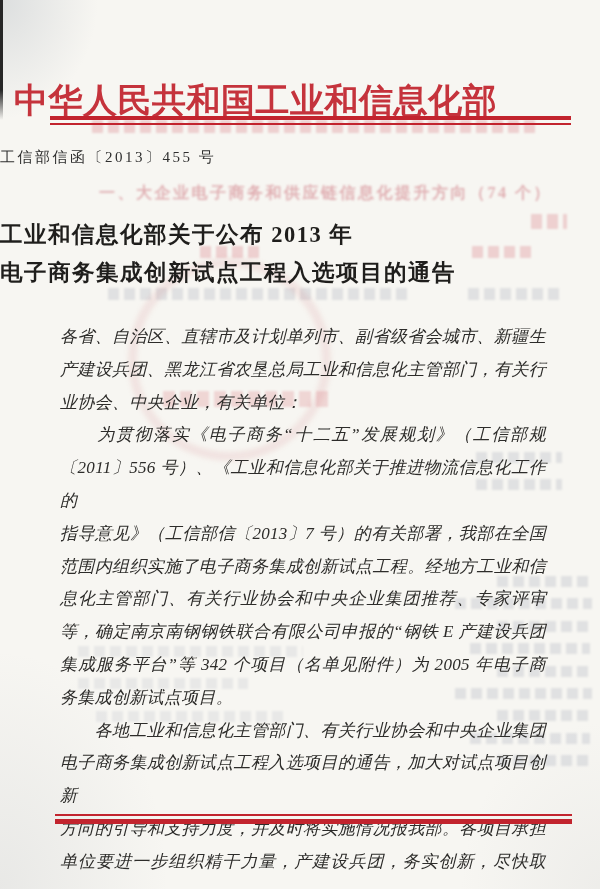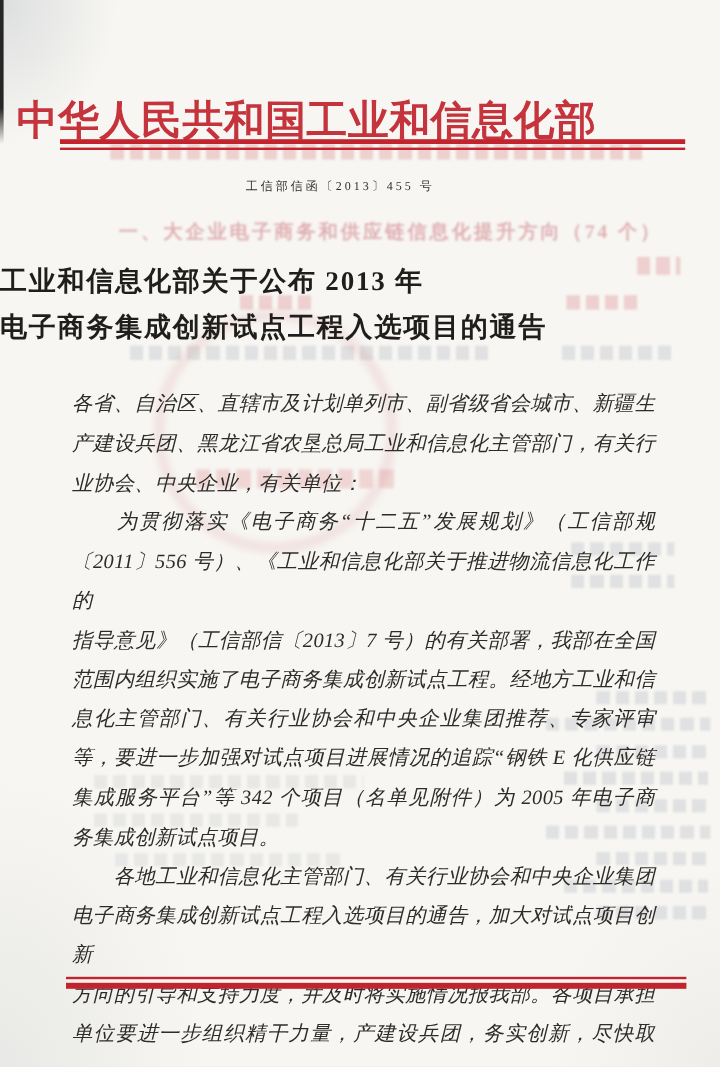--- a/index.html
+++ b/index.html
@@ -30,22 +30,22 @@
   .header-title{
     position:absolute;top:64px;left:0;width:600px;margin:14px;
     text-align:left;color:var(--accent-red);
     font-size:34px;font-weight:bold;letter-spacing:.5px;white-space:nowrap;
   }
   .rule-top{position:absolute;left:50px;top:116px;width:521px;}
   .rule-top .thick{height:4px;background:var(--rule-red);}
   .rule-top .thin{height:2px;background:var(--rule-red);margin-top:3px;}
   .doc-number{
     position:absolute;top:148px;left:0;right:33px;
-    text-align:center;color:#2f2f2f;
-    font-size:10px;letter-spacing:2.5px;white-space:nowrap;
+    text-align:left;color:#2f2f2f;
+    font-size:15px;letter-spacing:2.5px;white-space:nowrap;
   }
   
   .notice-title{
     position:absolute;top:216px;left:0;width:600px;
     text-align:left;color:#1f1e1c;
     font-size:22.5px;font-weight:bold;line-height:38px;letter-spacing:1.5px;white-space:nowrap;
   }
   
   .body-text{
     position:absolute;top:321px;left:60px;width:486px;
@@ -121,21 +121,21 @@
 
   <div class="body-text">
     <p class="ln">各省、自治区、直辖市及计划单列市、副省级省会城市、新疆生</p>
     <p class="ln">产建设兵团、黑龙江省农垦总局工业和信息化主管部门，有关行</p>
     <p class="ln pend">业协会、中央企业，有关单位：</p>
     <p class="ln">　　为贯彻落实《电子商务“十二五”发展规划》（工信部规</p>
     <p class="ln">〔2011〕556 号）、《工业和信息化部关于推进物流信息化工作的</p>
     <p class="ln">指导意见》（工信部信〔2013〕7 号）的有关部署，我部在全国</p>
     <p class="ln">范围内组织实施了电子商务集成创新试点工程。经地方工业和信</p>
     <p class="ln">息化主管部门、有关行业协会和中央企业集团推荐、专家评审</p>
-    <p class="ln">等，要进一步加强对试点项目进展情况的追踪“钢铁 E 化供应链</p>
+    <p class="ln">等，确定南京南钢钢铁联合有限公司申报的“钢铁 E 产建设兵团</p>
     <p class="ln">集成服务平台”等 342 个项目（名单见附件）为 2005 年电子商</p>
     <p class="ln pend">务集成创新试点项目。</p>
     <p class="ln">　　各地工业和信息化主管部门、有关行业协会和中央企业集团</p>
     <p class="ln">电子商务集成创新试点工程入选项目的通告，加大对试点项目创新</p>
     <p class="ln">方向的引导和支持力度，并及时将实施情况报我部。各项目承担</p>
     <p class="ln">单位要进一步组织精干力量，产建设兵团，务实创新，尽快取</p>
   </div>
 
   <div class="rule-bottom">
     <div class="thin"></div>

